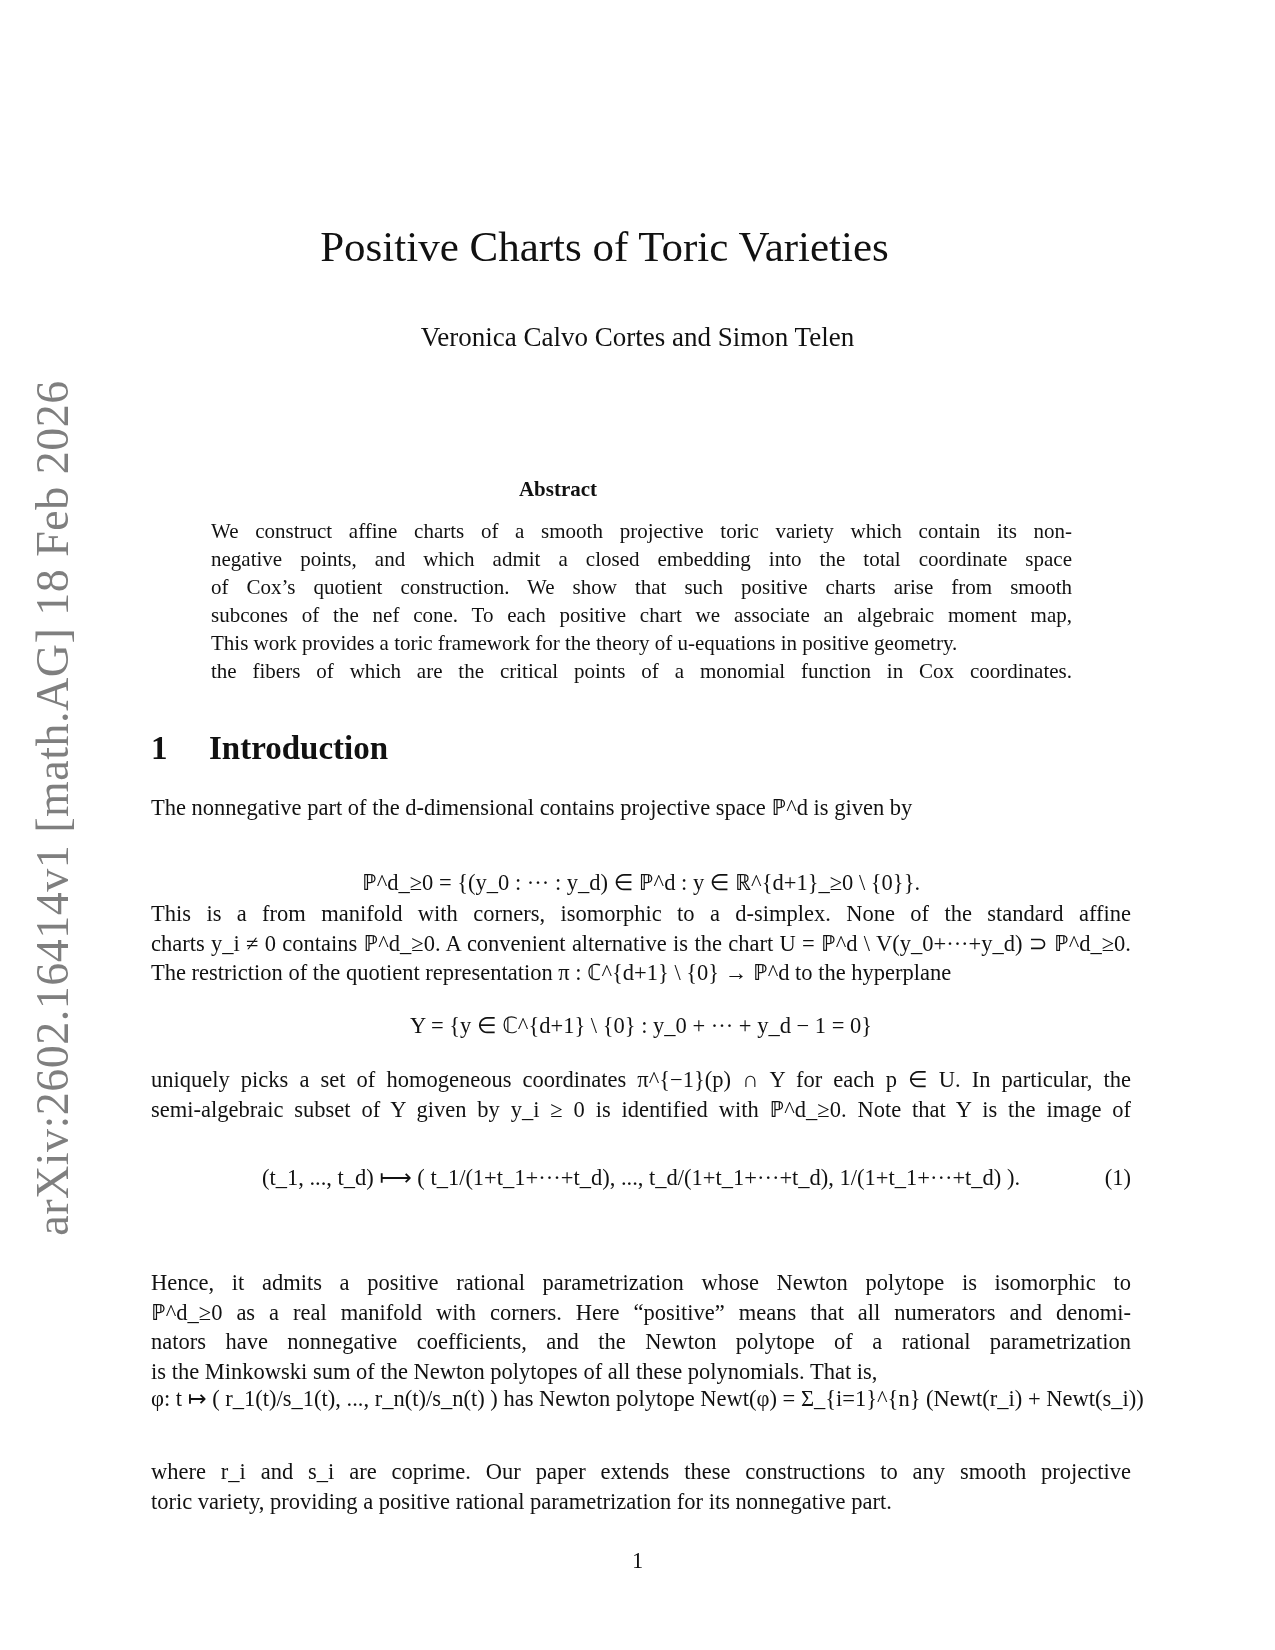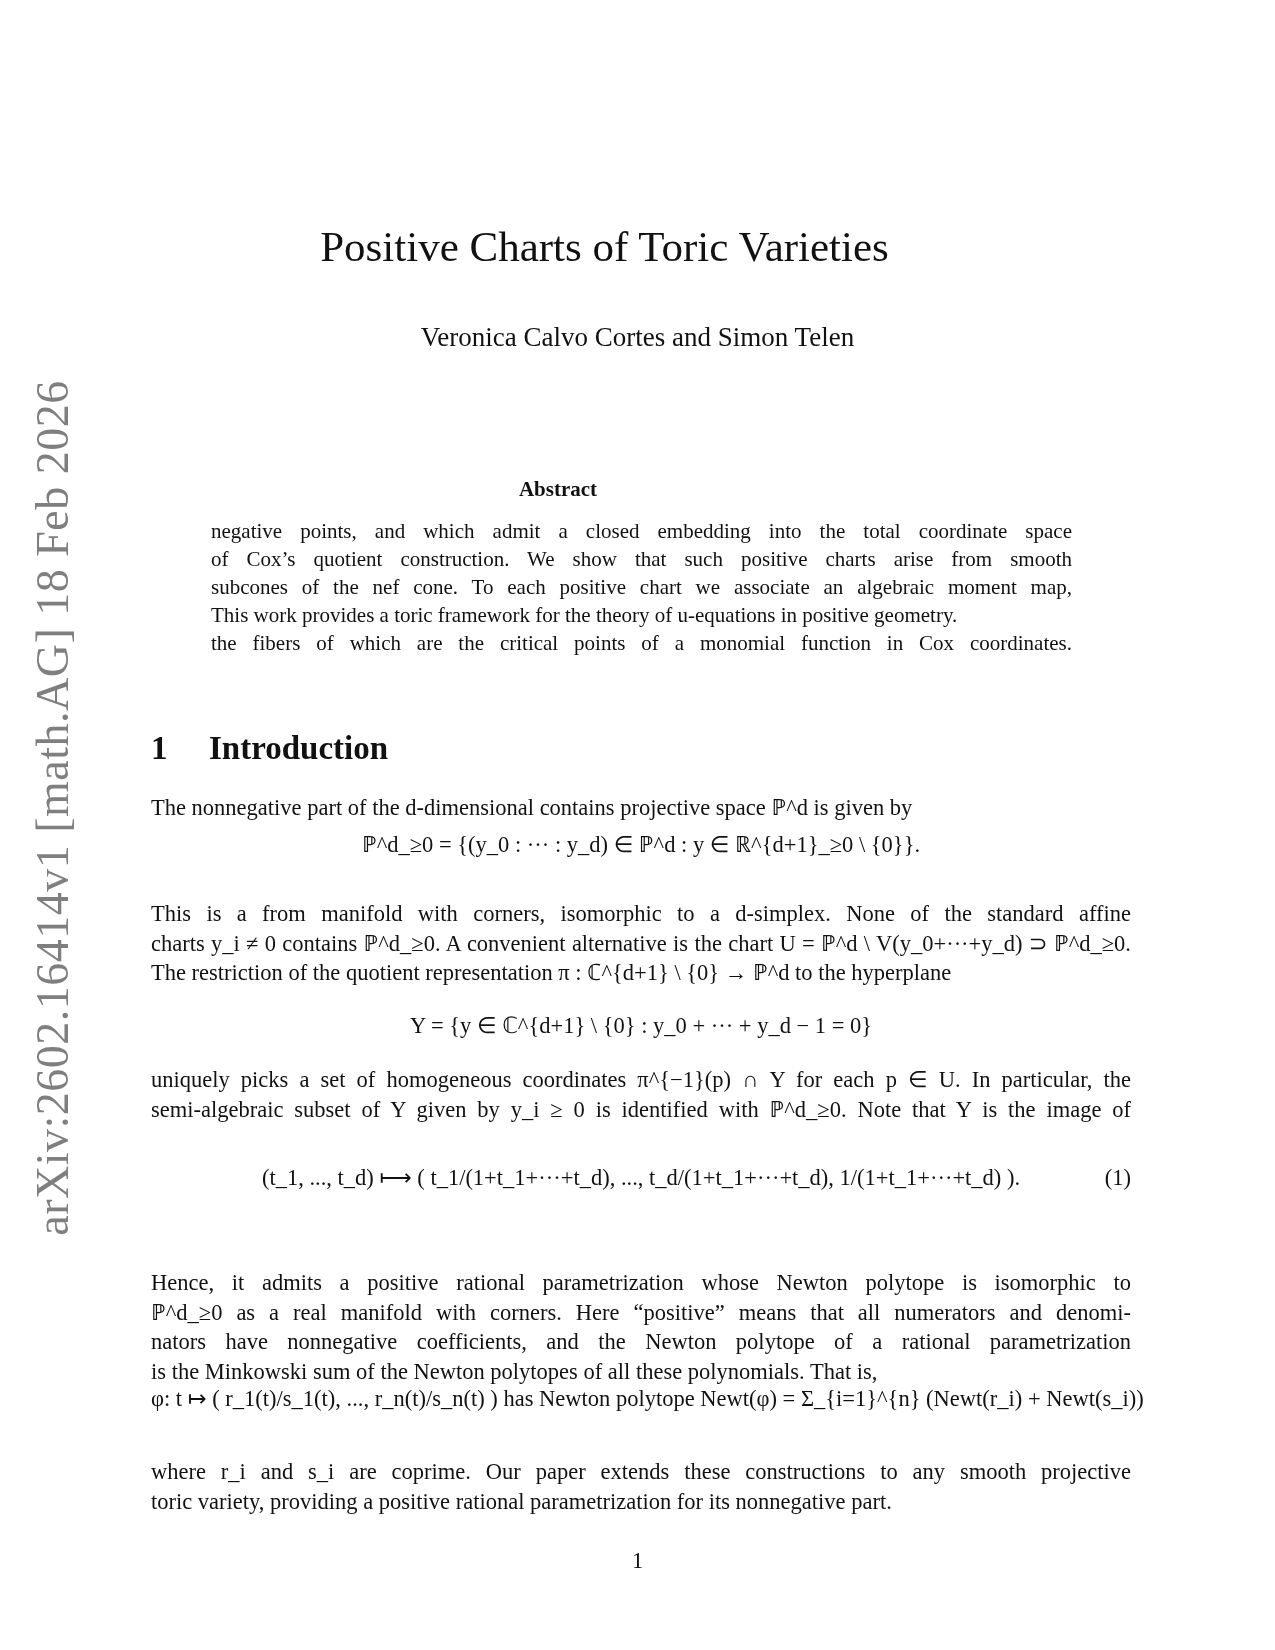--- a/index.html
+++ b/index.html
@@ -74,34 +74,35 @@
 </head>
 <body>
 
 <div id="arxiv-stamp">arXiv:2602.16414v1  [math.AG]  18 Feb 2026</div>
 
 <div class="abs" id="title">Positive Charts of Toric Varieties</div>
 <div class="abs" id="authors">Veronica Calvo Cortes and Simon Telen</div>
 
 <div class="abs" id="abstract-heading">Abstract</div>
 <div class="abs" id="abstract-body">
+  <span class="line">We construct affine charts of a smooth projective toric variety which contain its non-</span>
   <span class="line">negative points, and which admit a closed embedding into the total coordinate space</span>
   <span class="line">of Cox’s quotient construction. We show that such positive charts arise from smooth</span>
   <span class="line">subcones of the nef cone. To each positive chart we associate an algebraic moment map,</span>
   <span class="line last">This work provides a toric framework for the theory of u-equations in positive geometry.</span>
   <span class="line">the fibers of which are the critical points of a monomial function in Cox coordinates.</span>
 </div>
 
 <div class="abs" id="section-heading">
   <span class="num">1</span><span>Introduction</span>
 </div>
 
 <div class="abs body-text" style="top:793px;">The nonnegative part of the d-dimensional contains projective space ℙ^d is given by</div>
 
-<div class="abs eq" style="top:828px;">ℙ^d_≥0 = {(y_0 : ··· : y_d) ∈ ℙ^d : y ∈ ℝ^{d+1}_≥0 \ {0}}.</div>
+<div class="abs eq" style="top:866px;">ℙ^d_≥0 = {(y_0 : ··· : y_d) ∈ ℙ^d : y ∈ ℝ^{d+1}_≥0 \ {0}}.</div>
 
 <div class="abs body-text" style="top:899px;">
   <span class="line">This is a from manifold with corners, isomorphic to a d-simplex. None of the standard affine</span>
   <span class="line">charts y_i ≠ 0 contains ℙ^d_≥0. A convenient alternative is the chart U = ℙ^d \ V(y_0+···+y_d) ⊃ ℙ^d_≥0.</span>
   <span class="line last">The restriction of the quotient representation π : ℂ^{d+1} \ {0} → ℙ^d to the hyperplane</span>
 </div>
 
 <div class="abs eq" style="top:1012px;">Y = {y ∈ ℂ^{d+1} \ {0} : y_0 + ··· + y_d − 1 = 0}</div>
 
 <div class="abs body-text" style="top:1065px;">

